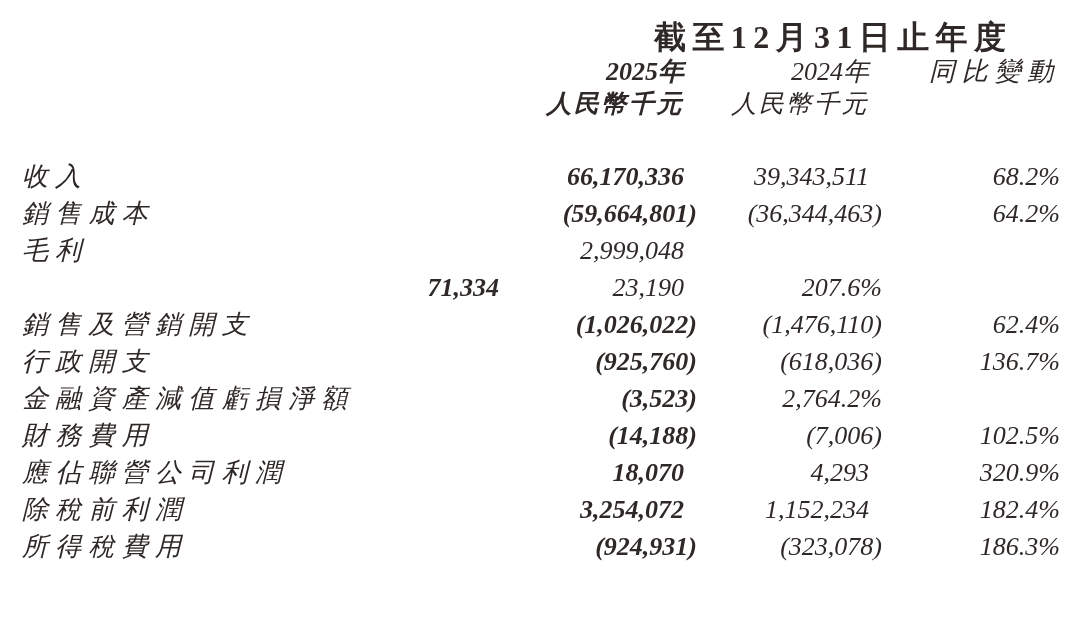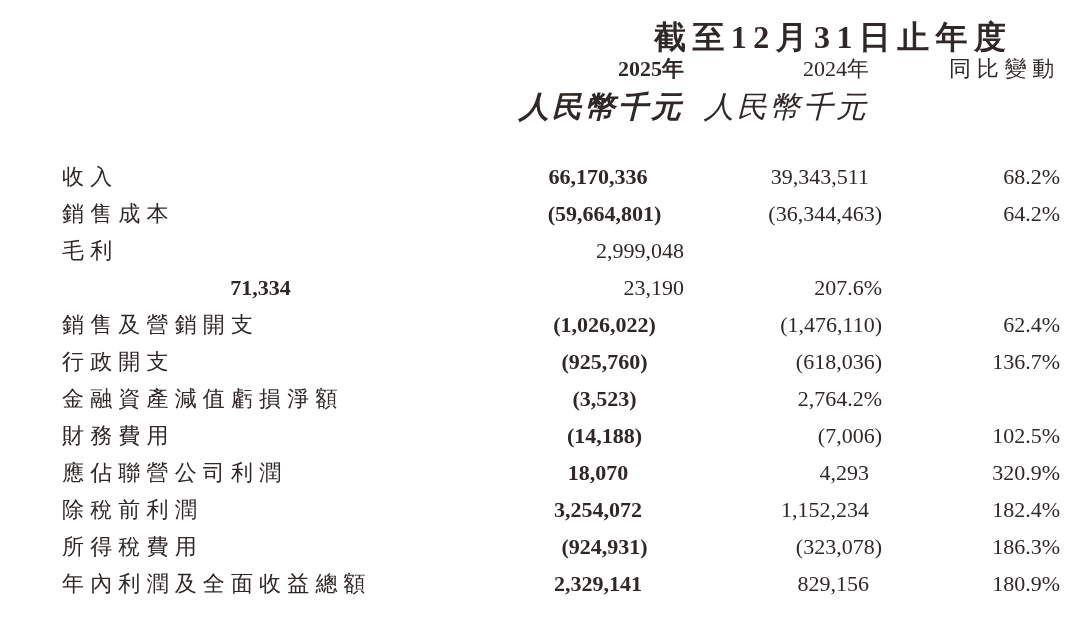--- a/index.html
+++ b/index.html
@@ -19,42 +19,42 @@
   }
 
   .table { position:absolute; left:22px; top:54px; width:1038px; }
 
   .grid-row {
     display:grid;
     grid-template-columns:1fr 185px 185px 178px;
     align-items:baseline;
   }
 
-  .cell { font-size:22px; white-space:nowrap; }
+  .cell { font-size:26px; white-space:nowrap;font-style:italic; }
 
   .head-row { height:33px; }
   .col-head { text-align:right; }
   .head-2025 { font-weight:bold; }
   .head-yoy { letter-spacing:0.26em; }
 
   .currency-row { height:34px; }
   .currency {
-    text-align:right; font-style:italic; font-size:30px;
+    text-align:right; font-style:italic; font-size:25px;
     letter-spacing:0.10em;
   }
   .currency-2025 { font-weight:bold; }
 
   
   .digit-pad { padding-right:13px; }
 
   .rows { margin-top:37px; }
   .row { display:grid; grid-template-columns:1fr 185px 185px 178px; height:37px; align-items:center; }
-  .label { letter-spacing:0.28em;margin-left:40px; }
+  .label { letter-spacing:0.28em; }
   .money, .pct { text-align:right; }
-  .money-2025 { font-weight:bold;text-align:center; }
+  .money-2025 { font-weight:bold; }
   .money.no-paren { padding-right:13px; }
 </style>
 </head>
 <body>
 
 <div class="sheet">
 
   <div class="period-title">截至12月31日止年度</div>
 
   <div class="table">
@@ -140,22 +140,16 @@
     <div class="cell pct">182.4%</div>
   </div>
 
   <div class="row">
     <div class="cell label">所得稅費用</div>
     <div class="cell money money-2025">(924,931)</div>
     <div class="cell money">(323,078)</div>
     <div class="cell pct">186.3%</div>
   </div>
 
-  <div class="row">
-    <div class="cell label">年內利潤及全面收益總額</div>
-    <div class="cell money money-2025 no-paren">2,329,141</div>
-    <div class="cell money no-paren">829,156</div>
-    <div class="cell pct">180.9%</div>
-  </div>
 </div>
 
   </div>
 </div>
 
 </body></html>

